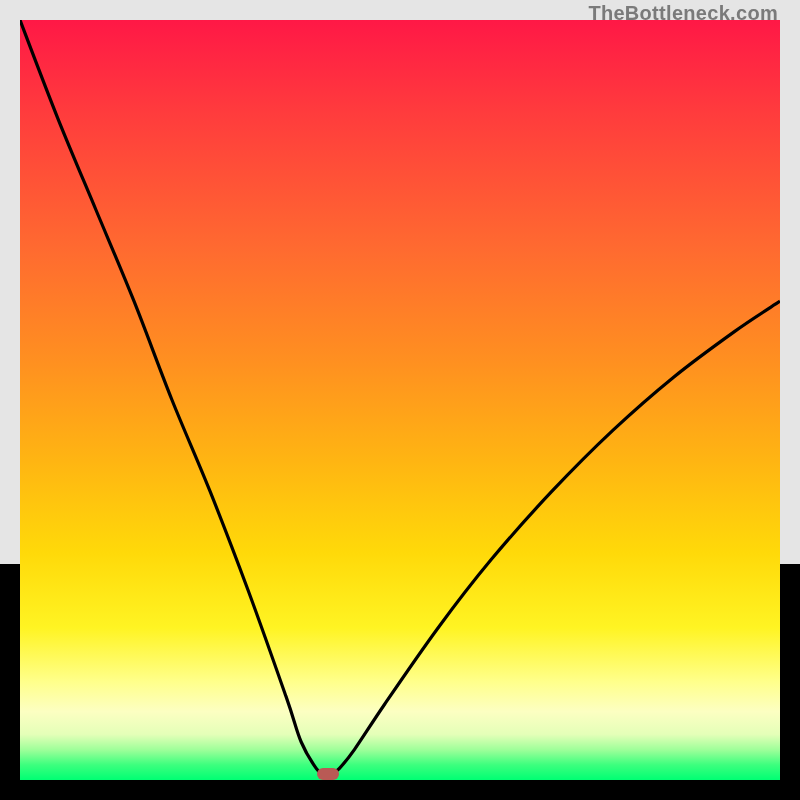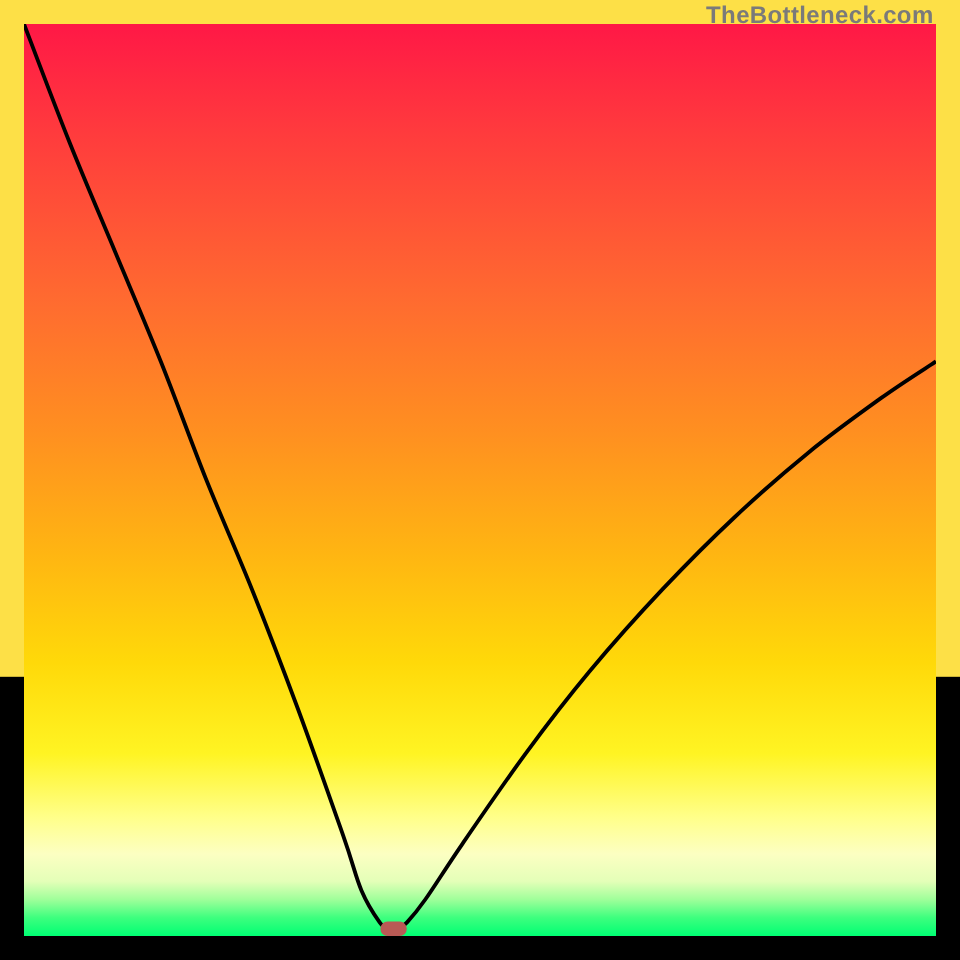--- a/index.html
+++ b/index.html
@@ -8,21 +8,21 @@
     width: 800px;
     height: 800px;
     background: #000;
     font-family: Arial, Helvetica, sans-serif;
     overflow: hidden;
   }
   .frame {
     position: relative;
     width: 800px;
     height: 564px;
-    background: #fde047;
+    background: #e5e5e5;
   }
   .plot {
     position: absolute;
     left: 20px;
     top: 20px;
     width: 760px;
     height: 760px;
     
     background: linear-gradient(
       to bottom,

